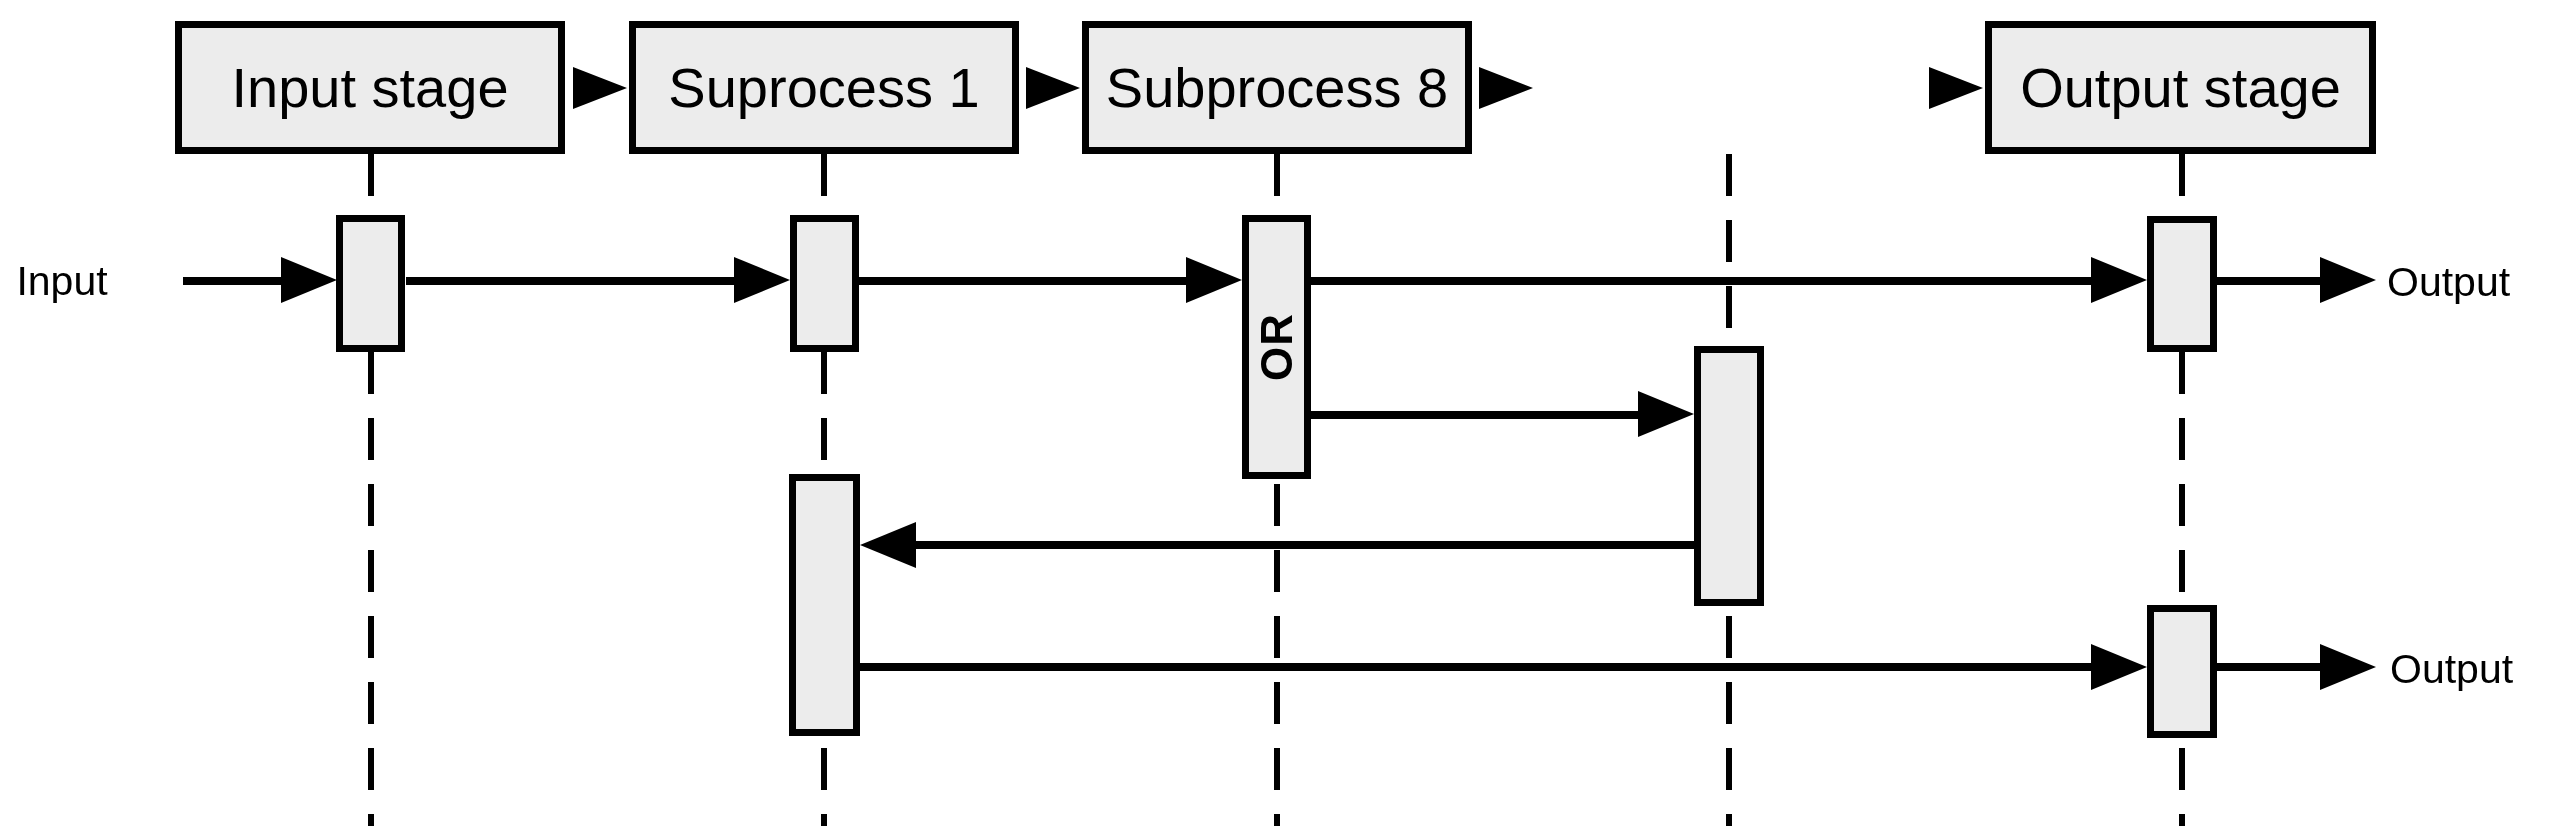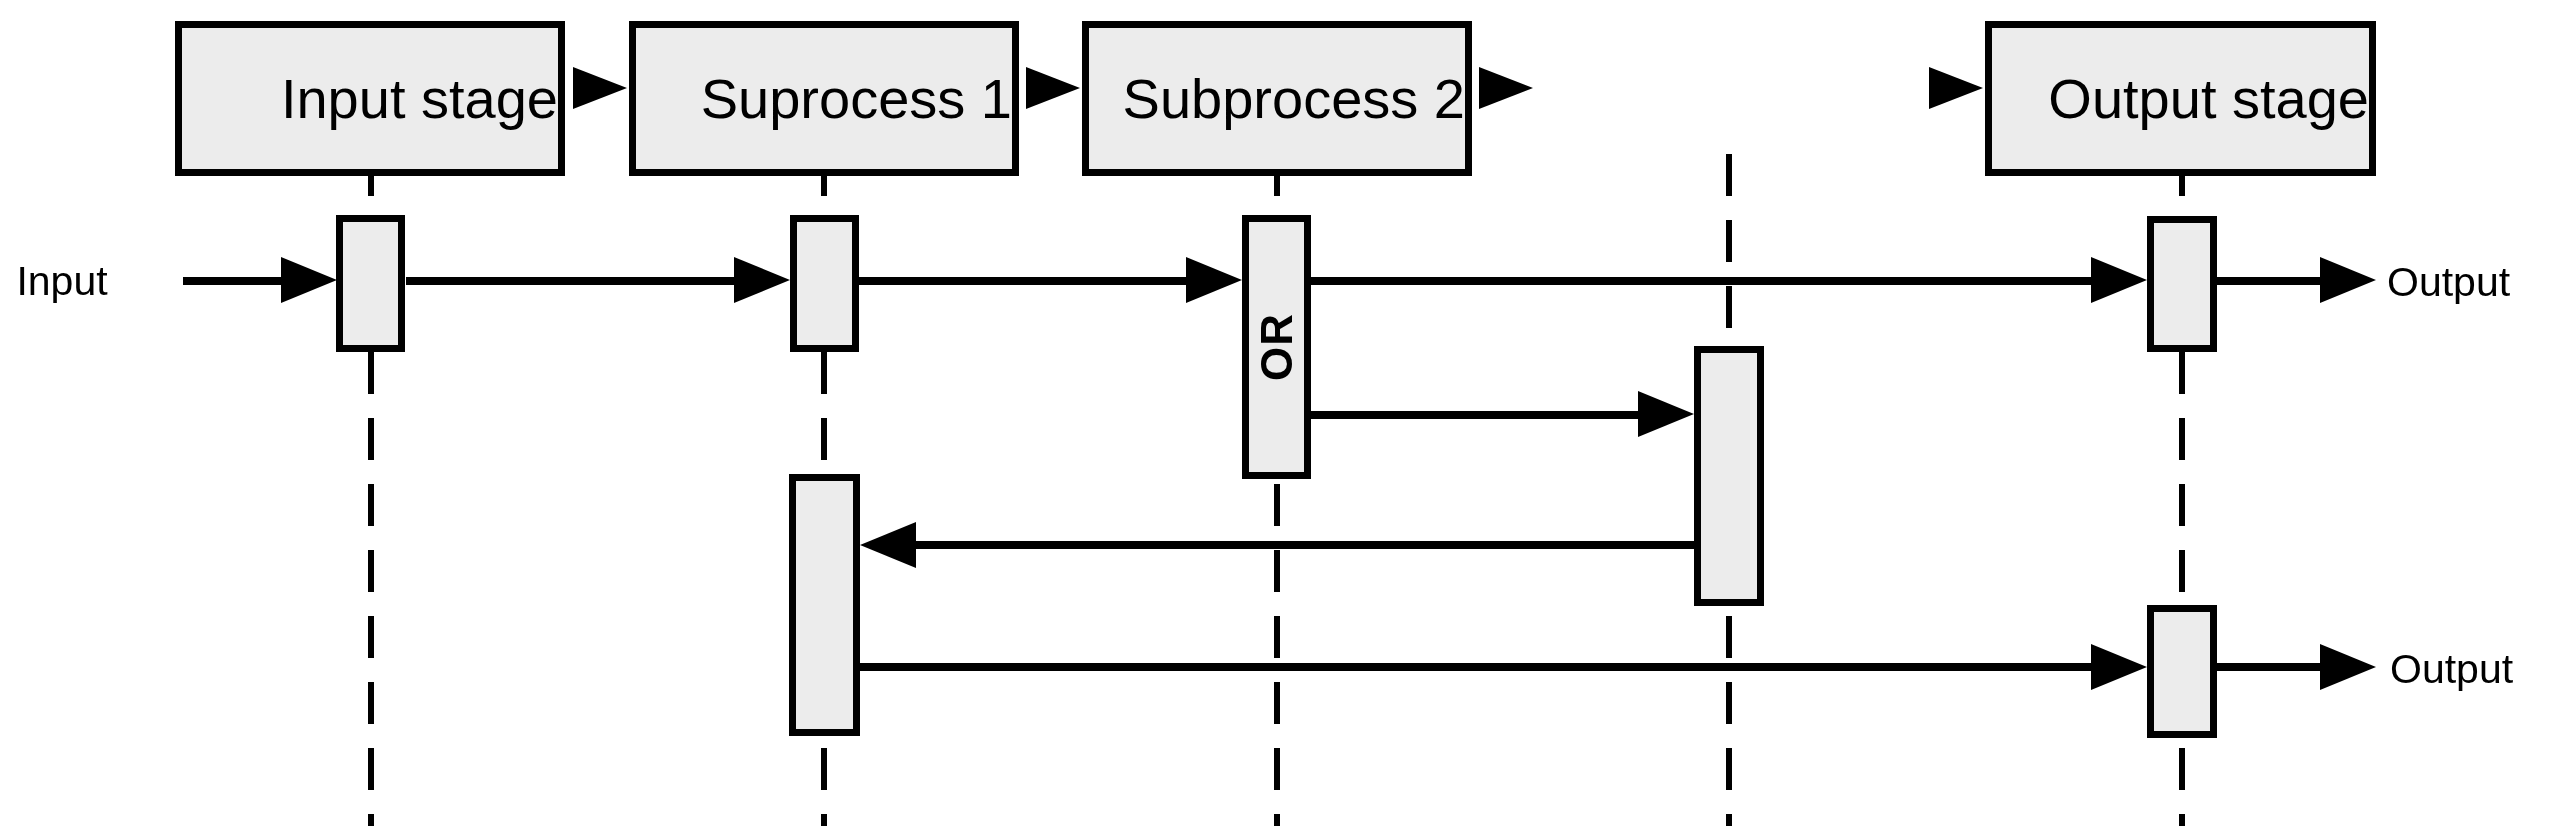--- a/index.html
+++ b/index.html
@@ -13,27 +13,27 @@
     height: 826px;
     background: #ffffff;
     overflow: hidden;
     font-family: "Liberation Sans", sans-serif;
     color: #000000;
   }
   
   .stage-box {
     position: absolute;
     top: 21px;
-    height: 155px;
+    height: 133px;
     box-sizing: border-box;
     border: 7.7px solid #000000;
     background: #ececec;
     display: flex;
     align-items: center;
-    justify-content: flex-end;
+    justify-content: center;
     font-size: 56px;
     line-height: 1;
     white-space: nowrap;
   }
   .box-1 { left: 175px;  width: 390px; }
   .box-2 { left: 629px;  width: 390px; }
   .box-3 { left: 1082px; width: 390px; }
   .box-4 { left: 1535px; width: 390px; }
   .box-5 { left: 1985px; width: 391px; }
 
@@ -144,21 +144,21 @@
   <div class="lifeline ll-4"></div>
   <div class="lifeline ll-5"></div>
 
   <div class="stage-box box-1">
     <span>Input stage</span>
   </div>
   <div class="stage-box box-2">
     <span>Suprocess 1</span>
   </div>
   <div class="stage-box box-3">
-    <span>Subprocess 2</span>
+    <span>Subprocess 8</span>
   </div>
   <div class="stage-box box-5">
     <span>Output stage</span>
   </div>
 
   <div class="head-box hb-1"></div>
   <div class="head-box hb-2"></div>
   <div class="head-box hb-3"></div>
   <div class="head-box hb-4"></div>
 

